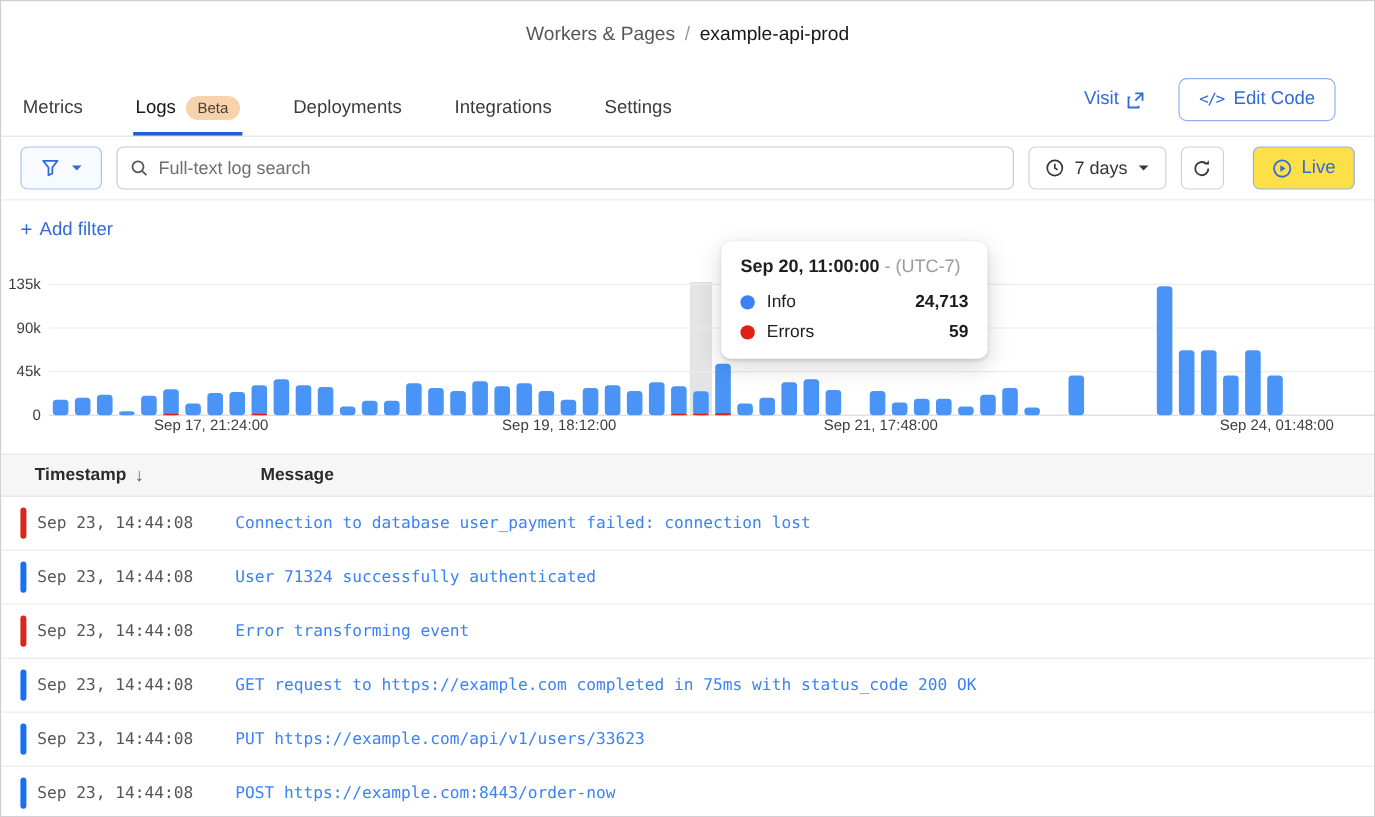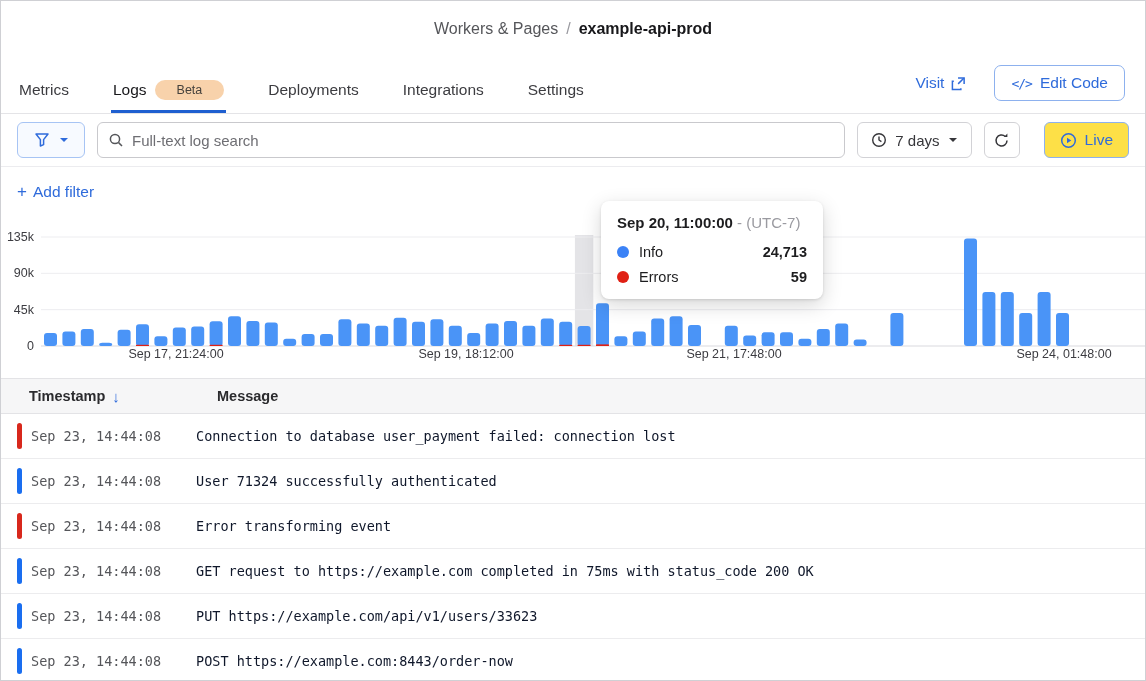--- a/index.html
+++ b/index.html
@@ -5,27 +5,27 @@
   * { margin:0; padding:0; box-sizing:border-box; }
   html,body { width:1146px; height:681px; overflow:hidden; background:#fff; }
   body { font-family:"Liberation Sans", sans-serif; color:#1d1d1f; position:relative; }
   .app { width:1146px; height:681px; border:1px solid #cfd0d4; background:#fff; position:relative; overflow:hidden; }
 
   
   .topbar { height:113px; border-bottom:1px solid #e4e4e7; padding:0 16px; position:relative; }
   .breadcrumb { padding-top:19px; font-size:16px; display:flex; gap:8px; align-items:baseline;justify-content:center; }
   .bc-section { color:#55565a; cursor:pointer; }
   .bc-div { color:#9a9aa0; }
-  .bc-current { font-weight:bold; color:#17171a; }
-  .tabsrow { position:absolute; left:16px; right:20px; bottom:0; display:flex; align-items:flex-end; justify-content:space-between; }
+  .bc-current { font-weight:normal; color:#17171a; }
+  .tabsrow { position:absolute; left:16px; right:32px; bottom:0; display:flex; align-items:flex-end; justify-content:space-between; }
   .tabs { display:flex; gap:40px; }
   .tab { display:flex; align-items:center; gap:8px; font-size:15.5px; color:#3c3c40; padding:10px 2px 13px 2px; cursor:pointer; position:relative; }
   .tab.active { color:#17171a; }
   .tab.active::after { content:""; position:absolute; left:0; right:0; bottom:0; height:3px; background:#1f5fd0; }
-  .badge { background:#f8d2ab; color:#45413c; font-size:12.5px; padding:3px 22px; border-radius:11px; }
+  .badge { background:#f8d2ab; color:#45413c; font-size:12.5px; padding:3px 10px; border-radius:11px; }
   .top-actions { display:flex; align-items:center; gap:28px; padding-bottom:12px; }
   .visit { color:#2f6bdb; font-size:15.5px; display:flex; align-items:center; gap:7px; cursor:pointer; text-decoration:none; }
   .editcode { display:flex; align-items:center; gap:8px; background:#fff; border:1px solid #8db1ee; color:#2f6bdb; font-size:15.5px; border-radius:7px; padding:8px 16px; cursor:pointer; font-family:inherit; }
   .code-glyph { font-family:"DejaVu Sans Mono", monospace; font-size:13px; letter-spacing:-1px; }
 
   
   .filterbar { height:53px; border-bottom:1px solid #ececef; display:flex; align-items:center; gap:12px; padding:0 16px; }
   .filterbtn { width:68px; height:36px; border:1px solid #a7c4f4; background:#f7faff; border-radius:6px; display:flex; align-items:center; justify-content:center; gap:9px; cursor:pointer; }
   .searchbox { flex:1; position:relative; height:36px; }
   .searchbox input { width:100%; height:36px; border:1px solid #c9c9cd; border-radius:6px; padding:0 12px 0 34px; font-size:15px; color:#333; font-family:inherit; outline:none; background:#fff; }
@@ -60,21 +60,21 @@
   .gap { height:14px; }
   .logtable { border-top:1px solid #e3e3e6; }
   .thead { height:35px; background:#f6f6f7; border-bottom:1px solid #e3e3e6; display:flex; align-items:center; font-size:14.5px; font-weight:bold; color:#2b2b2e; }
   .th-ts { width:216px; padding-left:28px; display:flex; align-items:center; gap:7px; }
   .sort-arrow { color:#2f6bdb; font-weight:normal; font-size:15px; cursor:pointer; }
   .trow { height:45px; display:flex; align-items:center; border-bottom:1px solid #ececee; font-family:"DejaVu Sans Mono", monospace; font-size:13.5px; }
   .sev { width:5px; height:26px; border-radius:2.5px; margin-left:16px; flex:none; }
   .sev.info { background:#1a6ef0; }
   .sev.error { background:#d8281c; }
   .ts { width:174px; padding-left:9px; color:#55565a; flex:none; }
-  .msg { color:#0f172a; padding-right:12px; white-space:nowrap; }
+  .msg { color:#3b82f6; padding-right:12px; white-space:nowrap; }
 </style>
 </head>
 <body>
 
 <div class="app">
 
   <div class="topbar">
     <div class="breadcrumb">
       <span class="bc-section">Workers &amp; Pages</span>
       <span class="bc-div">/</span>

